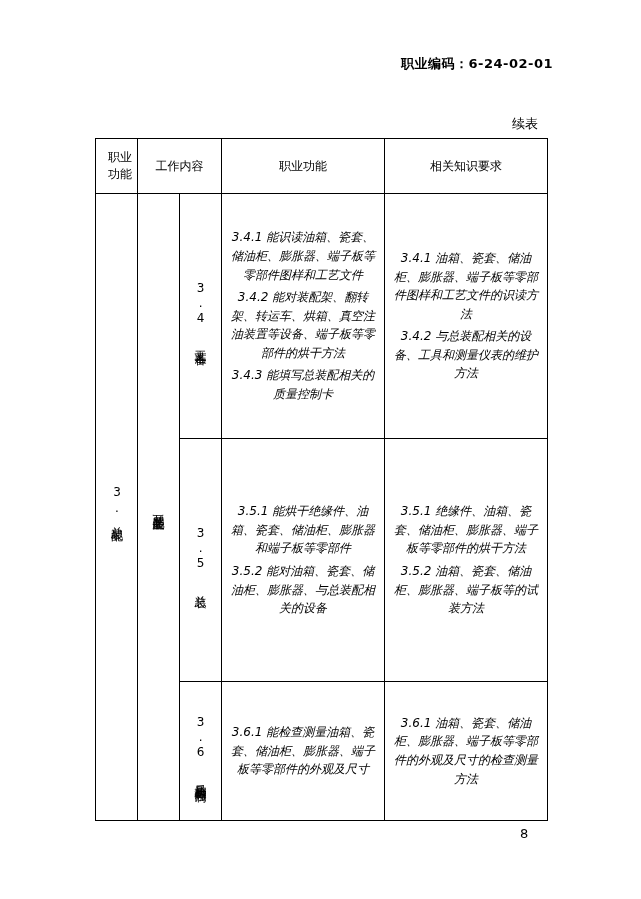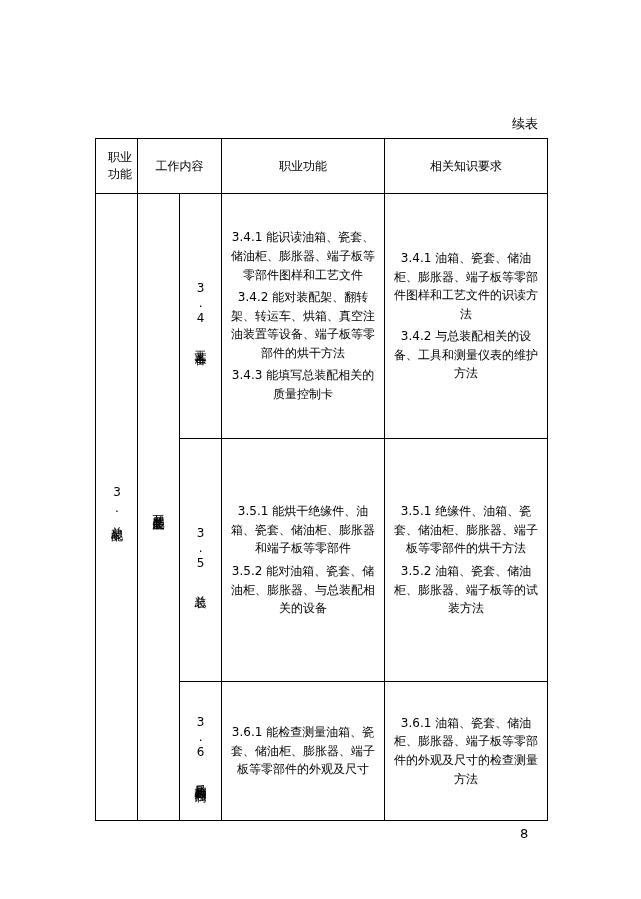--- a/index.html
+++ b/index.html
@@ -85,36 +85,38 @@
     line-height: 1.4;
     text-align: right;
   }
   .cell-body {
     text-align: center;
     font-size: 12px;
     line-height: 1.72;
   }
   .cell-body p {
     margin: 4px;
+    font-style: italic;
   }
   .row-prep td { height: 236px; }
   .row-assy td { height: 234px; }
   .row-qc   td { height: 130px; }
   .page-number {
     position: absolute;
     left: 520px;
     top: 826px;
     font-size: 13px;
   }
 </style>
 </head>
 <body>
 
 <div class="page">
 
+  <div class="header-code">职业编码：6-24-02-01</div>
   <div class="continued">续表</div>
 
   <table class="spec">
     <colgroup>
       <col class="col-fn">
       <col class="col-task">
       <col class="col-sub">
       <col class="col-skill">
       <col class="col-know">
     </colgroup>

